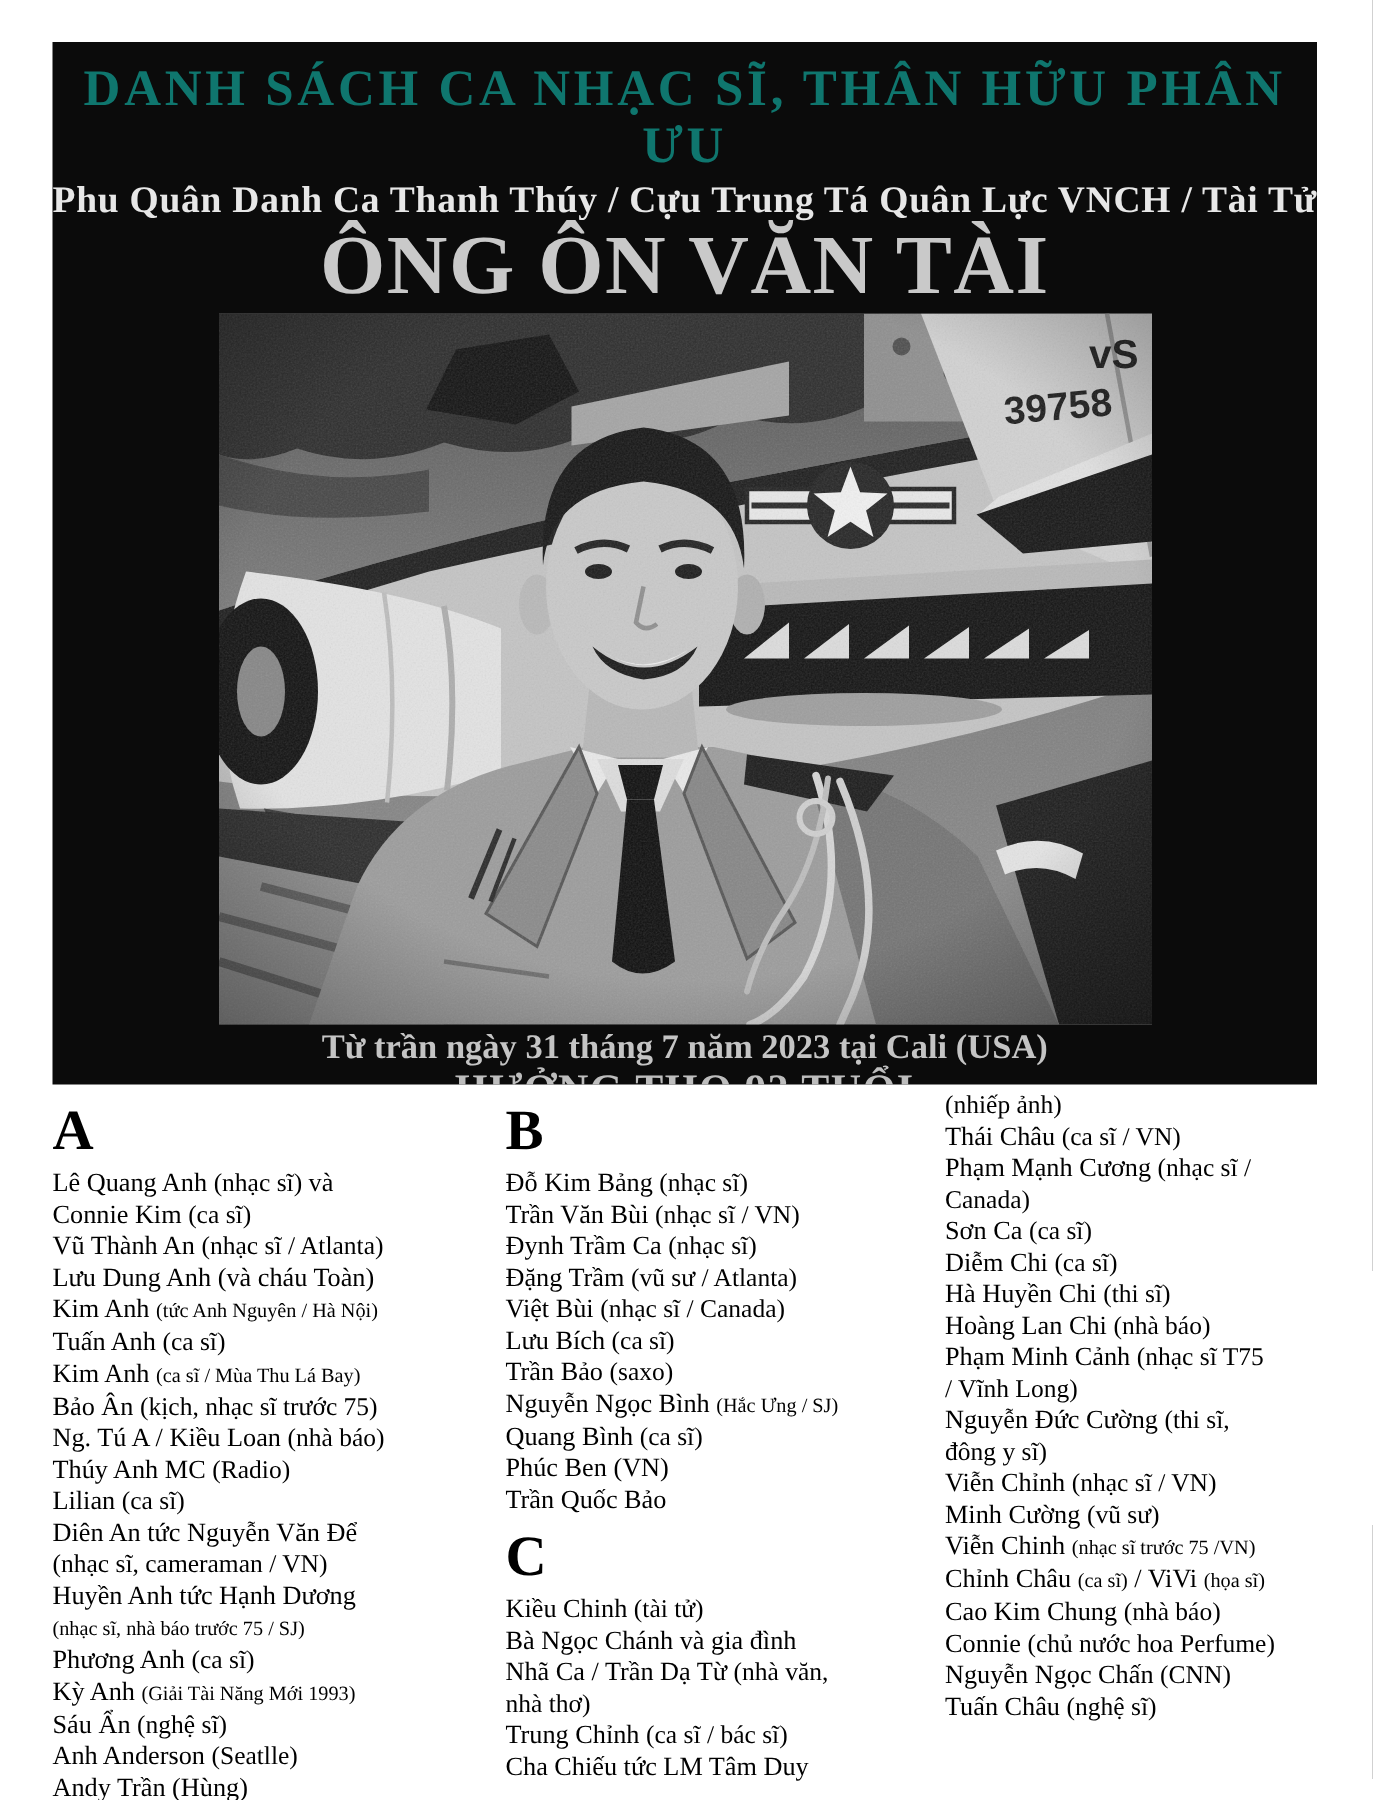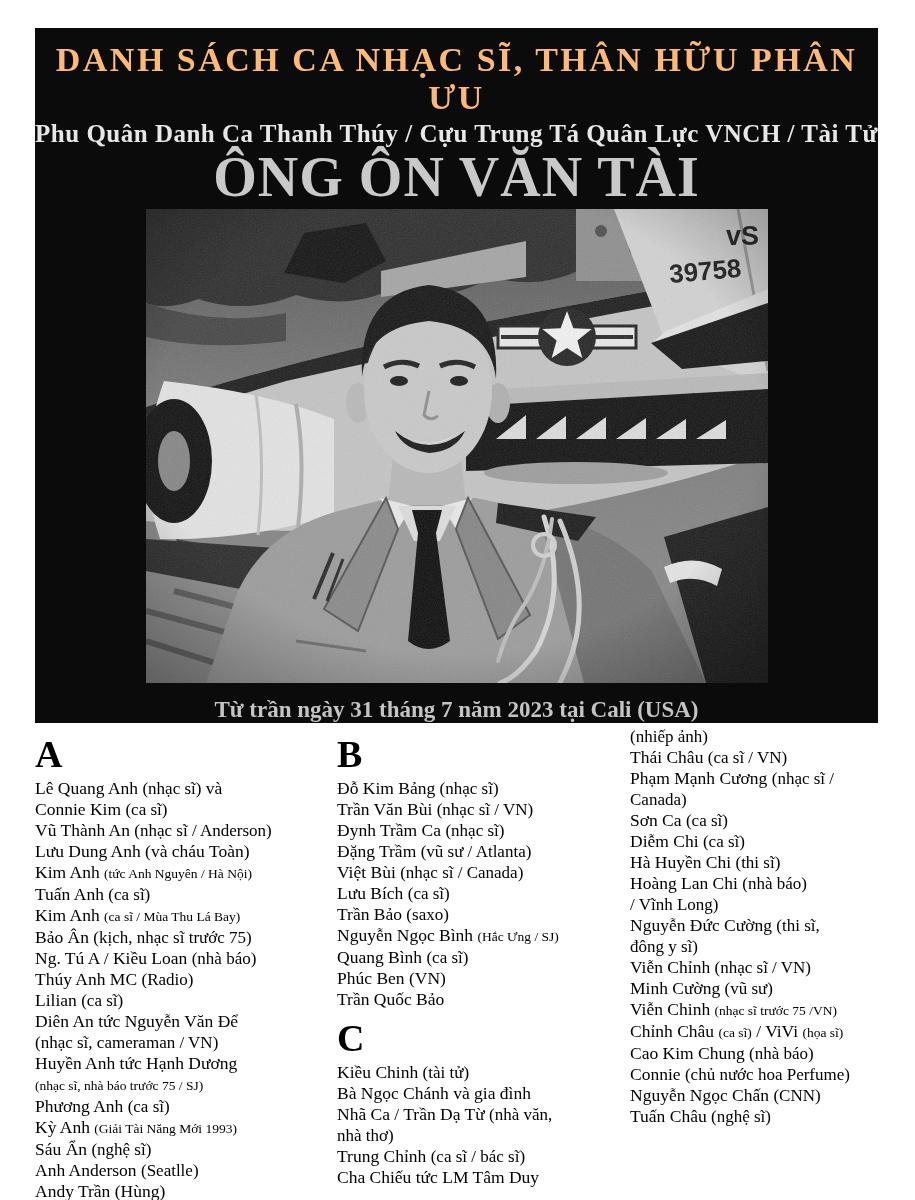--- a/index.html
+++ b/index.html
@@ -1,26 +1,26 @@
 <!DOCTYPE html>
 <html><head>
 <meta charset="utf-8">
 <style>
   html,body{margin:0;padding:0;background:#ffffff;}
   .page{position:relative;width:915px;height:1200px;background:#ffffff;overflow:hidden;
         font-family:"Liberation Serif","DejaVu Serif",serif;color:#000;}
   
   .banner{position:absolute;left:35px;top:28px;width:843px;height:695px;
           background:#0b0b0b;text-align:center;overflow:hidden;}
-  .title1{margin-top:13px;font-size:34px;font-weight:bold;letter-spacing:2.5px;color:#fdba74;}
+  .title1{margin-top:13px;font-size:34px;font-weight:bold;letter-spacing:2.5px;color:#0f766e;}
   .title2{margin-top:3px;font-size:25px;font-weight:bold;letter-spacing:.5px;color:#e7e7e7;}
   .title3{margin-top:0;font-size:56px;line-height:58px;font-weight:bold;letter-spacing:1px;color:#c9c9c9;}
   .photo-frame{width:622px;height:474px;margin:3px auto 0;position:relative;overflow:hidden;background:#555;}
   .photo-frame svg{display:block;}
-  .death-line{margin-top:14px;font-size:23px;font-weight:bold;color:#c4c4c4;}
+  .death-line{margin-top:2px;font-size:23px;font-weight:bold;color:#c4c4c4;}
   .age-line{margin-top:0;font-size:28px;font-weight:bold;letter-spacing:1px;color:#bdbdbd;}
   
   .columns{position:absolute;left:35px;top:726px;width:873px;
            display:grid;grid-template-columns:302px 293px 278px;}
   .col{overflow:visible;}
   .sec-heading{font-size:38px;line-height:44px;font-weight:bold;margin:6px 0 2px;}
   .line{font-size:17px;line-height:21px;white-space:nowrap;}
   .seg-b{font-weight:normal;font-size:17.5px;}
   .seg-r{font-size:17px;}
   .seg-s{font-size:13.5px;}
@@ -159,21 +159,21 @@
 
     <div class="death-line">Từ trần ngày 31 tháng 7 năm 2023 tại Cali (USA)</div>
     <div class="age-line">HƯỞNG THỌ 92 TUỔI</div>
   </div>
 
   <div class="columns">
     <div class="col">
         <div class="sec-heading">A</div>
         <div class="line"><span class="seg-b">Lê Quang Anh </span><span class="seg-r">(nhạc sĩ) </span><span class="seg-b">và</span></div>
         <div class="line"><span class="seg-b">Connie Kim </span><span class="seg-r">(ca sĩ)</span></div>
-        <div class="line"><span class="seg-b">Vũ Thành An </span><span class="seg-r">(nhạc sĩ / Anderson)</span></div>
+        <div class="line"><span class="seg-b">Vũ Thành An </span><span class="seg-r">(nhạc sĩ / Atlanta)</span></div>
         <div class="line"><span class="seg-b">Lưu Dung Anh (và cháu Toàn)</span></div>
         <div class="line"><span class="seg-b">Kim Anh </span><span class="seg-s">(tức Anh Nguyên / Hà Nội)</span></div>
         <div class="line"><span class="seg-b">Tuấn Anh </span><span class="seg-r">(ca sĩ)</span></div>
         <div class="line"><span class="seg-b">Kim Anh </span><span class="seg-s">(ca sĩ / Mùa Thu Lá Bay)</span></div>
         <div class="line"><span class="seg-b">Bảo Ân </span><span class="seg-r">(kịch, nhạc sĩ trước 75)</span></div>
         <div class="line"><span class="seg-b">Ng. Tú A / Kiều Loan </span><span class="seg-r">(nhà báo)</span></div>
         <div class="line"><span class="seg-b">Thúy Anh MC </span><span class="seg-r">(Radio)</span></div>
         <div class="line"><span class="seg-b">Lilian </span><span class="seg-r">(ca sĩ)</span></div>
         <div class="line"><span class="seg-b">Diên An tức Nguyễn Văn Để</span></div>
         <div class="line"><span class="seg-r">(nhạc sĩ, cameraman / VN)</span></div>
@@ -208,20 +208,21 @@
       </div>
     <div class="col">
         <div class="line"><span class="seg-r">(nhiếp ảnh)</span></div>
         <div class="line"><span class="seg-b">Thái Châu </span><span class="seg-r">(ca sĩ / VN)</span></div>
         <div class="line"><span class="seg-b">Phạm Mạnh Cương </span><span class="seg-r">(nhạc sĩ /</span></div>
         <div class="line"><span class="seg-r">Canada)</span></div>
         <div class="line"><span class="seg-b">Sơn Ca </span><span class="seg-r">(ca sĩ)</span></div>
         <div class="line"><span class="seg-b">Diễm Chi </span><span class="seg-r">(ca sĩ)</span></div>
         <div class="line"><span class="seg-b">Hà Huyền Chi </span><span class="seg-r">(thi sĩ)</span></div>
         <div class="line"><span class="seg-b">Hoàng Lan Chi </span><span class="seg-r">(nhà báo)</span></div>
+        <div class="line"><span class="seg-b">Phạm Minh Cảnh </span><span class="seg-r">(nhạc sĩ T75</span></div>
         <div class="line"><span class="seg-r">/ Vĩnh Long)</span></div>
         <div class="line"><span class="seg-b">Nguyễn Đức Cường </span><span class="seg-r">(thi sĩ,</span></div>
         <div class="line"><span class="seg-r">đông y sĩ)</span></div>
         <div class="line"><span class="seg-b">Viễn Chỉnh </span><span class="seg-r">(nhạc sĩ / VN)</span></div>
         <div class="line"><span class="seg-b">Minh Cường </span><span class="seg-r">(vũ sư)</span></div>
         <div class="line"><span class="seg-b">Viễn Chinh </span><span class="seg-s">(nhạc sĩ trước 75 /VN)</span></div>
         <div class="line"><span class="seg-b">Chỉnh Châu </span><span class="seg-s">(ca sĩ)</span><span class="seg-b"> / ViVi </span><span class="seg-s">(họa sĩ)</span></div>
         <div class="line"><span class="seg-b">Cao Kim Chung </span><span class="seg-r">(nhà báo)</span></div>
         <div class="line"><span class="seg-b">Connie </span><span class="seg-r">(chủ nước hoa Perfume)</span></div>
         <div class="line"><span class="seg-b">Nguyễn Ngọc Chấn </span><span class="seg-r">(CNN)</span></div>

